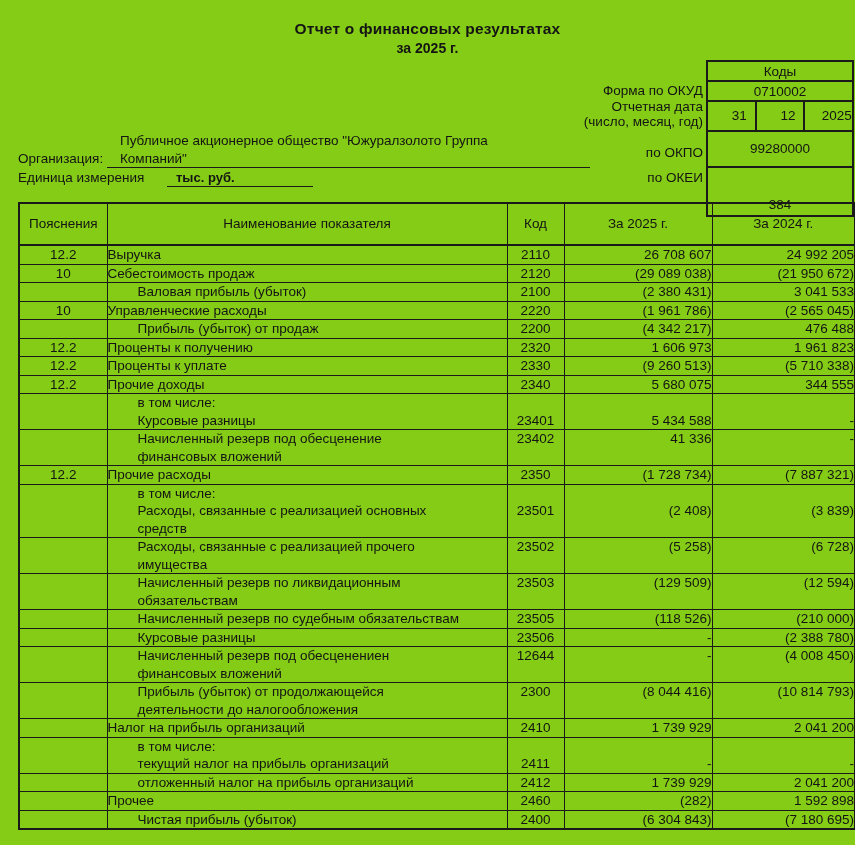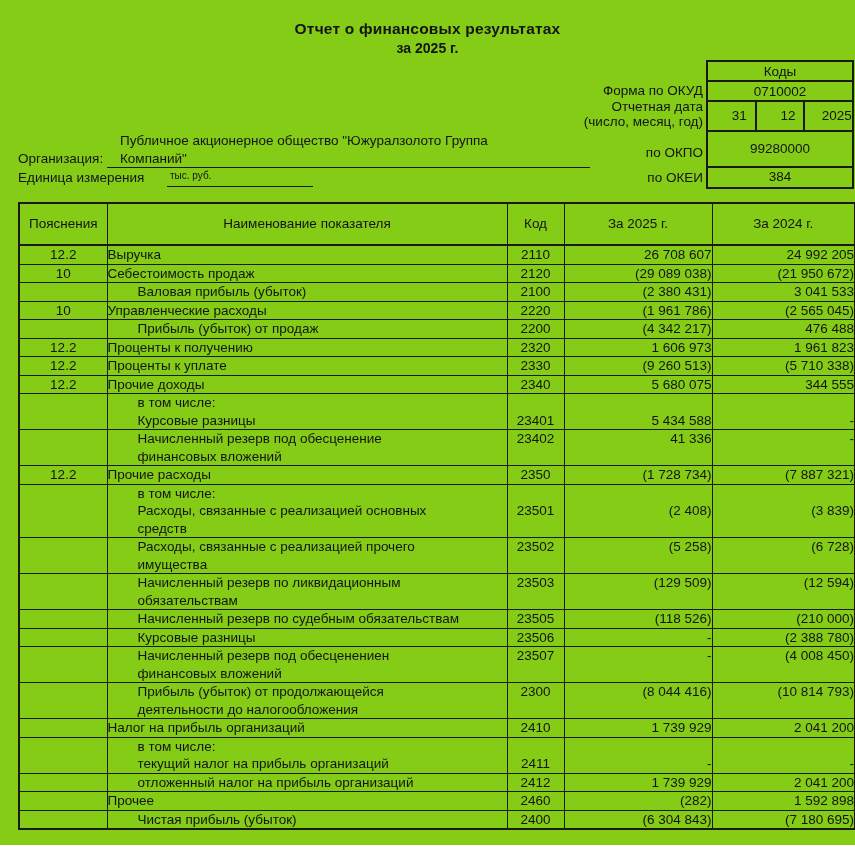--- a/index.html
+++ b/index.html
@@ -17,38 +17,38 @@
   .codes-box { position:absolute; top:60px; left:706px; width:148px;
                border:2px solid #1a1a1a; font-size:13.5px; }
   .cb-row { border-bottom:2px solid #1a1a1a; text-align:center; }
   .cb-row:last-child { border-bottom:none; }
   .cb-kody { height:20px; line-height:20px; }
   .cb-okud { height:20px; line-height:20px; }
   .cb-date { height:30px; display:flex; }
   .cb-date .cb-cell { flex:1; line-height:28px; border-right:2px solid #1a1a1a;margin-left:16px; }
   .cb-date .cb-cell:last-child { border-right:none; }
   .cb-okpo { height:36px; line-height:34px; }
-  .cb-okei { height:19px; line-height:18px; }
+  .cb-okei { height:19px; line-height:18px;margin-top:28px; }
 
   .box-label { position:absolute; right:152px; text-align:right; font-size:13.5px;
                line-height:15px; white-space:nowrap; }
   .lbl-okud { top:83px; }
   .lbl-date1 { top:99px; }
   .lbl-date2 { top:114px; }
   .lbl-okpo { top:145px; }
   .lbl-okei { top:170px; }
 
   
   .org-line1 { position:absolute; top:133px; left:120px; font-size:13.5px; }
   .org-label { position:absolute; top:151px; left:18px;  font-size:13.5px; }
   .org-line2 { position:absolute; top:151px; left:120px; font-size:13.5px; }
   .org-underline { position:absolute; top:167px; left:107px; width:483px;
                    border-bottom:1.5px solid #1a1a1a; }
   .unit-label { position:absolute; top:170px; left:18px; font-size:13.5px; }
-  .unit-value { position:absolute; top:170px; left:170px; font-size:10px; }
+  .unit-value { position:absolute; top:170px; left:176px; font-size:13px;font-weight:bold; }
   .unit-underline { position:absolute; top:186px; left:167px; width:146px;
                     border-bottom:1.5px solid #1a1a1a; }
 
   
   table.report { position:absolute; top:202px; left:18px; width:836px;
                  border-collapse:collapse; table-layout:fixed; font-size:13.5px; }
   table.report th, table.report td { border:1px solid #1a1a1a; vertical-align:top;
                  padding:0; line-height:17.5px; }
   table.report { border:2px solid #1a1a1a; }
   table.report thead th { height:42px; vertical-align:middle; text-align:center;
@@ -364,21 +364,21 @@
             <div>(2 388 780)</div>
           </td>
         </tr>
         <tr>
           <td class="c-exp"></td>
           <td class="c-name ind">
             <div>Начисленный резерв под обесценениен</div>
             <div>финансовых вложений</div>
           </td>
           <td class="c-code">
-            <div>23507</div>
+            <div>12644</div>
           </td>
           <td class="c-val">
             <div>-</div>
           </td>
           <td class="c-val">
             <div>(4 008 450)</div>
           </td>
         </tr>
         <tr>
           <td class="c-exp"></td>

